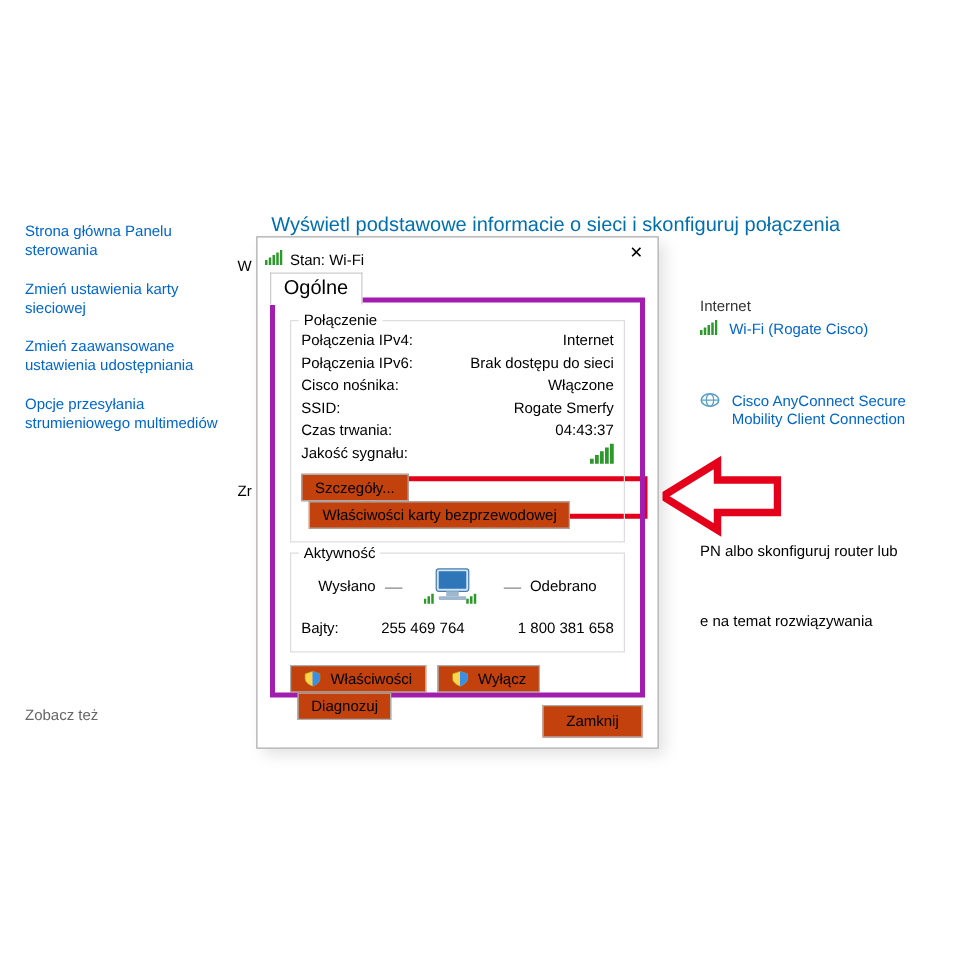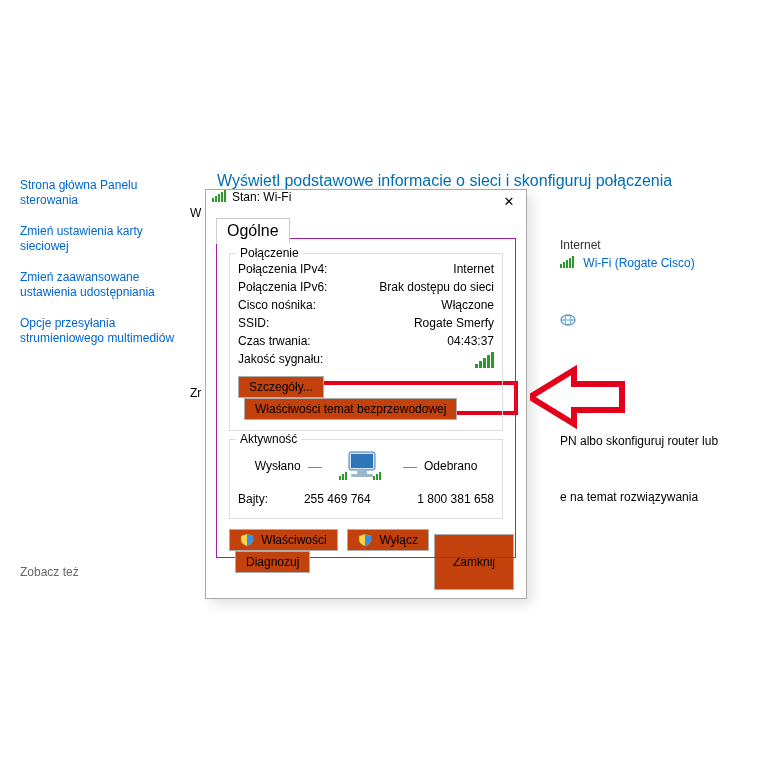--- a/index.html
+++ b/index.html
@@ -17,27 +17,27 @@
 
 
 .rc{position:absolute;left:560px}
 .rc .hdr{color:#333}
 .rc .lnk{color:#0066cc}
 .sig-ic{display:inline-block;vertical-align:middle;margin-right:6px}
 
 
 .dlg{position:absolute;left:205px;top:189px;width:320px;height:408px;background:#fff;border:1px solid #aaa;
   box-shadow:5px 5px 12px rgba(0,0,0,.12)}
-.titlebar{height:25px;display:flex;align-items:flex-start;padding:0 6px;position:relative}
+.titlebar{height:25px;display:flex;align-items:flex-end;padding:0 6px;position:relative}
 .titlebar .sig{margin-right:6px}
 .titlebar .ttl{font-size:12px}
 .closebtn{position:absolute;right:4px;top:2px;width:26px;height:20px;text-align:center;line-height:20px;font-size:13px;font-family:sans-serif}
 .tabs{position:absolute;left:10px;top:28px}
 .tab{display:inline-block;border:1px solid #ccc;border-bottom:1px solid #fff;background:#fff;padding:3px 10px;font-size:16px;position:relative;z-index:2}
-.tabbox{position:absolute;left:10px;right:10px;top:48px;bottom:40px;border:1px solid #a21caf;padding:10px 12px 8px;z-index:1}
+.tabbox{position:absolute;left:10px;right:10px;top:48px;bottom:40px;border:4px solid #a21caf;padding:10px 12px 8px;z-index:1}
 .grp-frame{border:1px solid #ddd;margin-top:4px;padding:6px 8px 10px;position:relative}
 .grp-frame>.leg{position:absolute;top:-8px;left:6px;background:#fff;padding:0 4px;font-size:12px}
 .row{display:flex;justify-content:space-between;font-size:12px;line-height:18px}
 .row .k{}
 .row .v{text-align:right}
 .sig-bars{display:inline-block}
 .sig-bars span{display:inline-block;background:#2b9a2b;margin-left:1px;width:3px;vertical-align:bottom}
 .btn{background:#c2410c;border:1px solid #adadad;padding:3px 10px;font-size:12px;cursor:default}
 .btnrow{margin-top:8px}
 .activity{margin-top:8px}
@@ -81,20 +81,21 @@
 </div>
 <div class="rc" style="top:310px">
   <div style="margin-top:4px">
     <span class="sig-ic">
       <svg width="16" height="12">
             <ellipse cx="8" cy="6" rx="7" ry="5" fill="none" stroke="#5aa0c8" stroke-width="1.3"></ellipse>
             <ellipse cx="8" cy="6" rx="3" ry="5" fill="none" stroke="#5aa0c8" stroke-width="1"></ellipse>
             <line x1="1" y1="6" x2="15" y2="6" stroke="#5aa0c8" stroke-width="1"></line>
           </svg>
     </span>
+    <span class="lnk" style="display:inline-block;width:150px;vertical-align:top">Cisco AnyConnect Secure Mobility Client Connection</span>
   </div>
 </div>
 <div class="rc" style="top:434px">PN albo skonfiguruj router lub</div>
 <div class="rc" style="top:490px">e na temat rozwiązywania</div>
 
 <div class="dlg">
   <div class="titlebar">
     <span class="sig">
       <svg width="14" height="12">
             <rect x="0" y="8" width="2" height="4" fill="#2b9a2b"></rect>
@@ -135,21 +136,21 @@
             <span class="v">04:43:37</span>
           </div>
       <div class="row">
             <span class="k">Jakość sygnału:</span>
         <span class="v">
           <span class="sig-bars"><span style="height:4px"></span><span style="height:7px"></span><span style="height:10px"></span><span style="height:13px"></span><span style="height:16px"></span></span>
         </span>
       </div>
       <div class="btnrow">
         <button class="btn">Szczegóły...</button>
-        <button class="btn" style="margin-left:6px">Właściwości temat bezprzewodowej</button>
+        <button class="btn" style="margin-left:6px">Właściwości karty bezprzewodowej</button>
       </div>
     </div>
 
     <div class="grp-frame activity">
       <span class="leg">Aktywność</span>
       <div style="text-align:center;font-size:12px;padding-top:4px">
         <span>Wysłano</span>
         <span style="display:inline-block;width:14px;border-top:1px solid #888;vertical-align:middle;margin:0 4px"></span>
         <span class="act-ic">
           <svg width="46" height="34">
@@ -193,21 +194,21 @@
                 <path d="M7 1 L13 3 V7 C13 11 7 13 7 13 C7 13 1 11 1 7 V3 Z" fill="#ffd34e" stroke="#b28900" stroke-width="0.6"></path>
                 <path d="M7 1 L13 3 V7 C13 11 7 13 7 13 Z" fill="#3a8ee6"></path>
               </svg></span>
         <span>Wyłącz</span>
       </button>
       <button class="btn" style="margin-left:6px">Diagnozuj</button>
     </div>
   </div>
 
   <div class="botbar">
-    <button class="btn" style="padding:20px 18px">Zamknij</button>
+    <button class="btn" style="padding:5px 18px">Zamknij</button>
   </div>
 </div>
 
 <div class="hl" style="left:292px;top:381px;width:218px;height:26px"></div>
 <div class="arrow" style="left:530px;top:364px">
   <svg width="95" height="66">
     <polygon points="0,33 44,6 44,20 92,20 92,46 44,46 44,60" fill="none" stroke="#e4001b" stroke-width="6" stroke-linejoin="miter"></polygon>
   </svg>
 </div>
 

